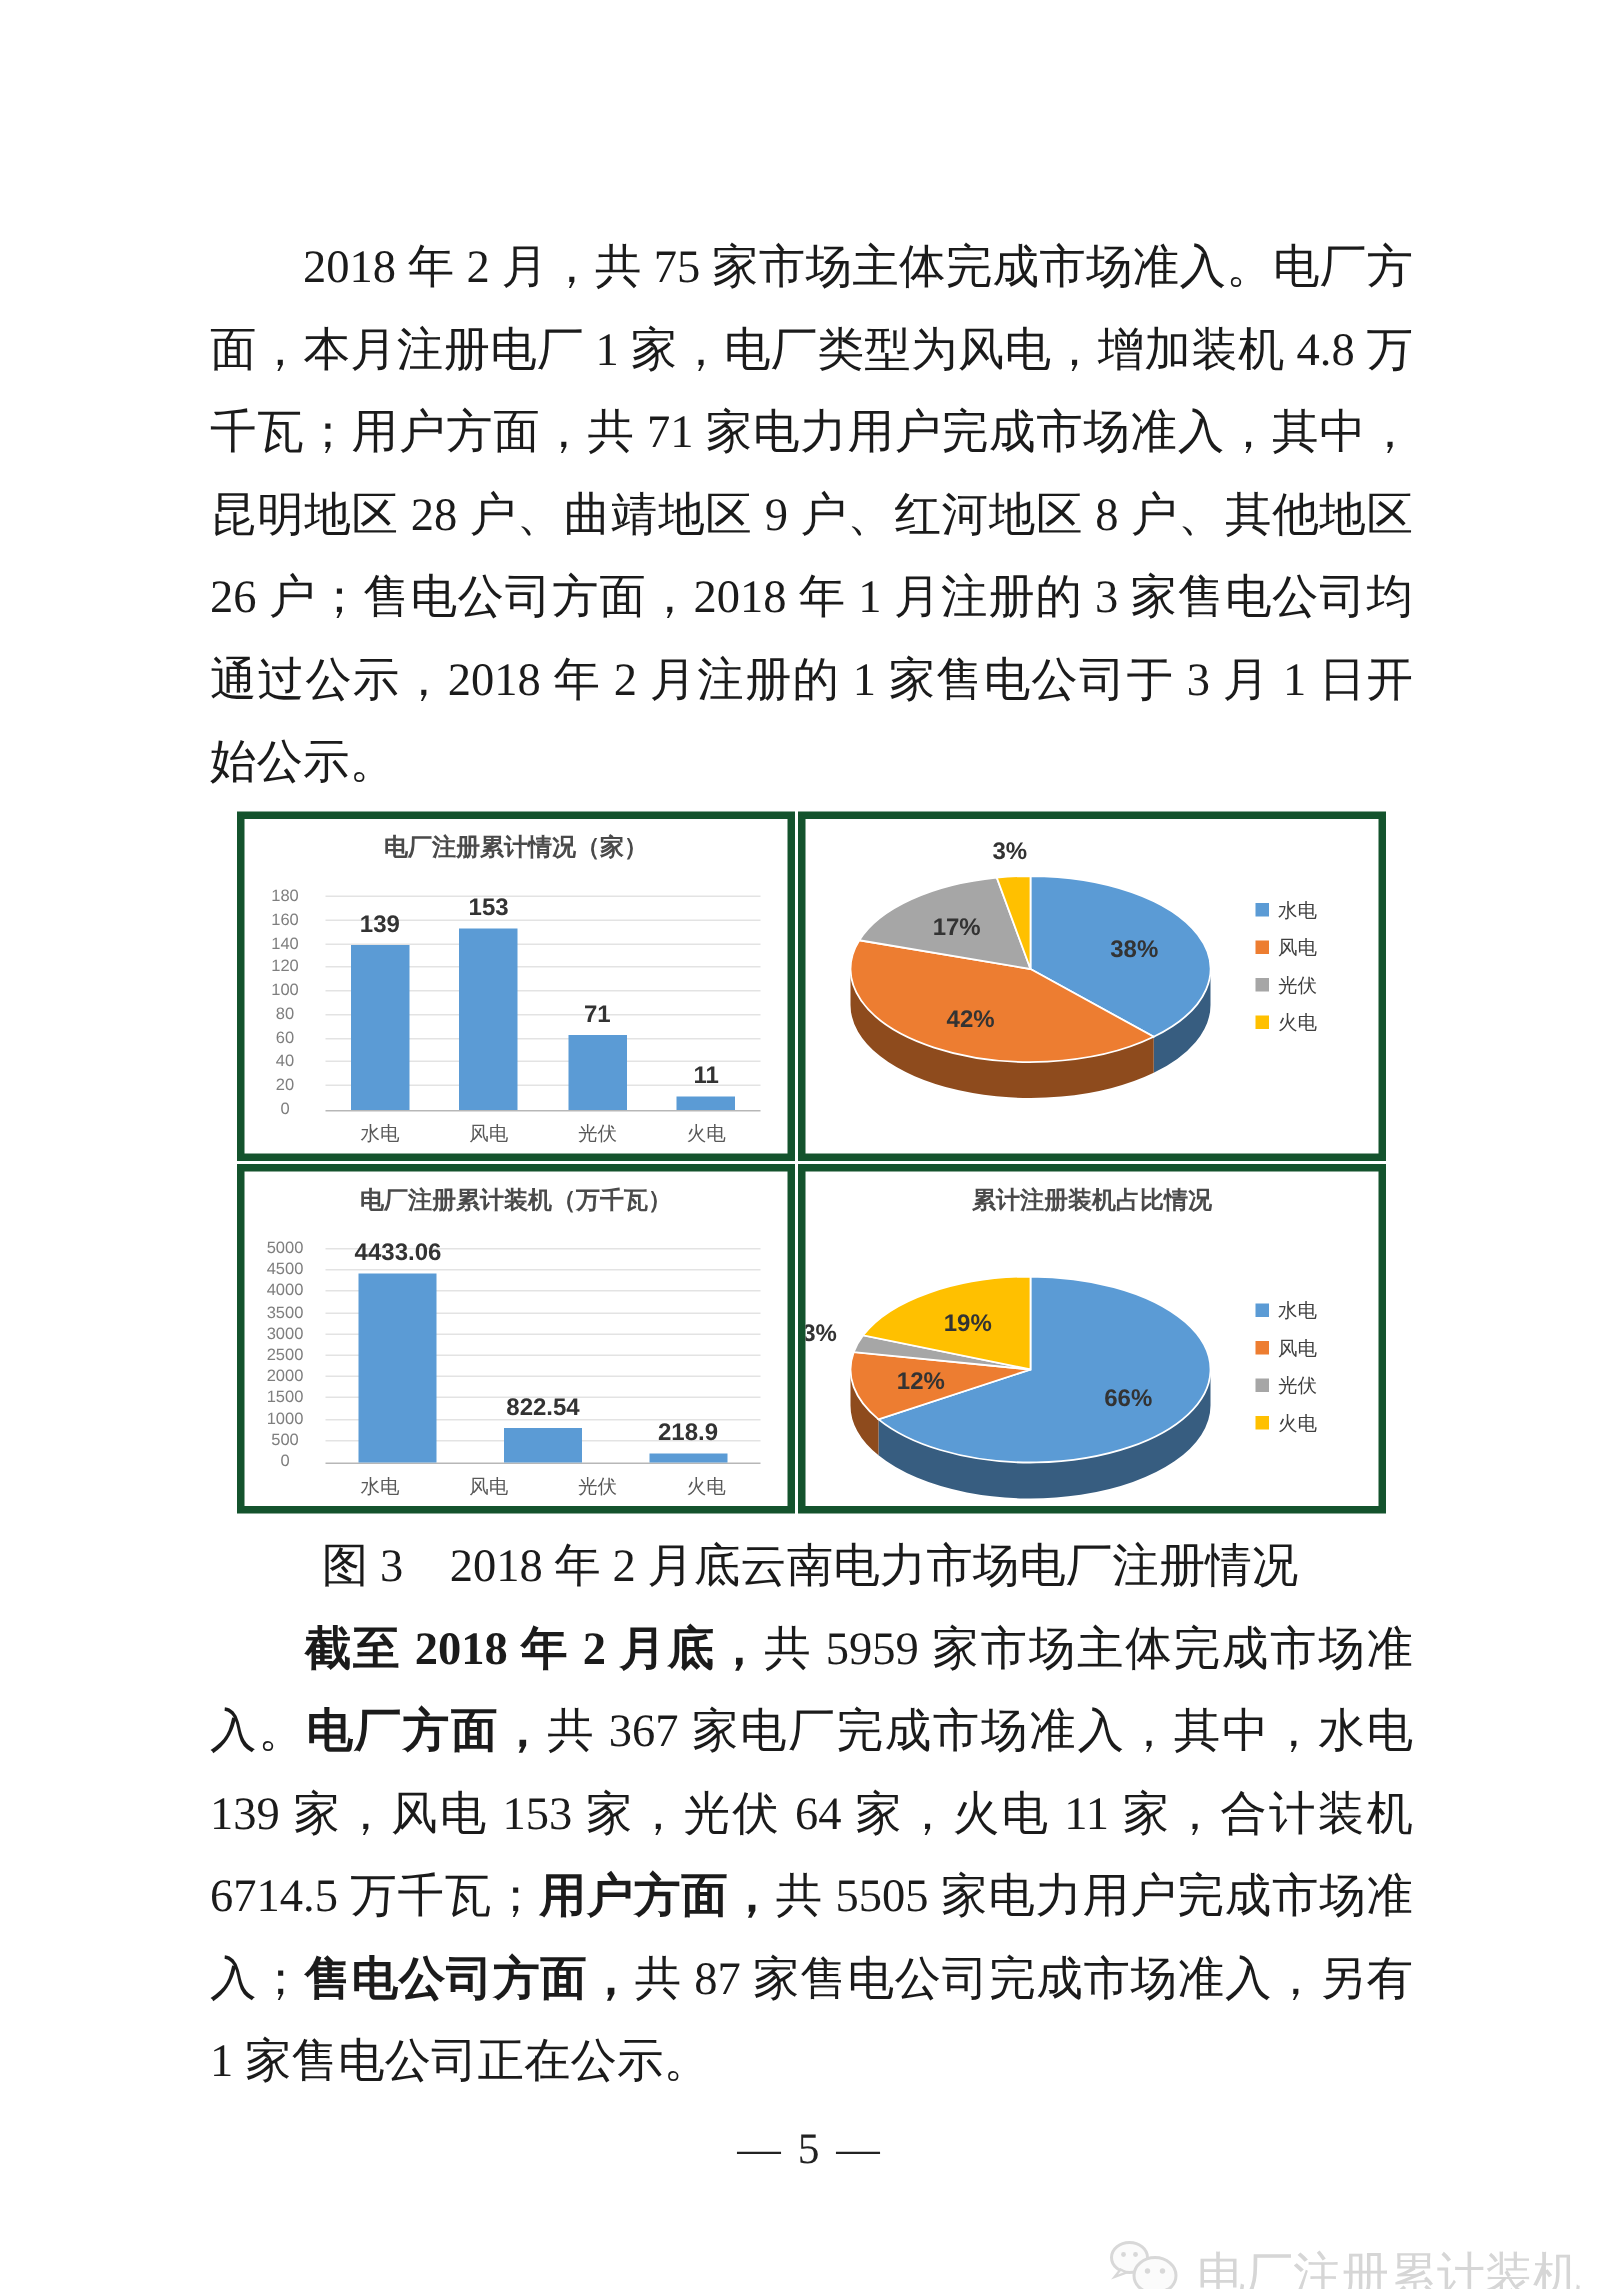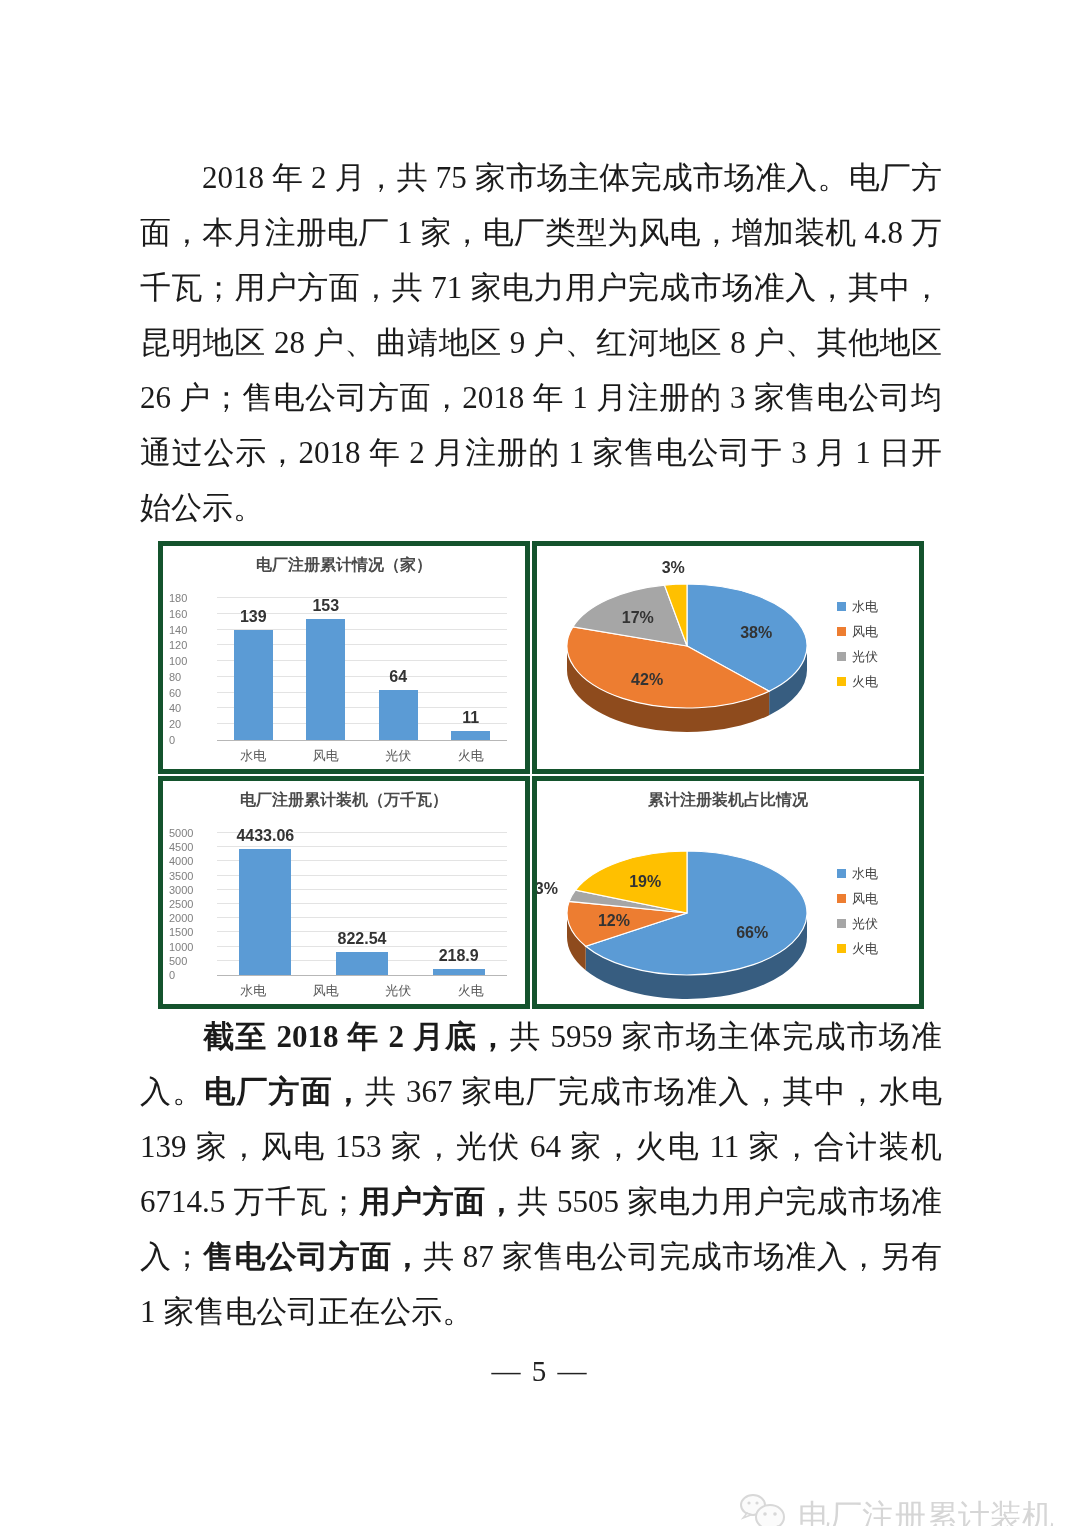--- a/index.html
+++ b/index.html
@@ -11,21 +11,21 @@
   .para .b{font-weight:bold;}
   .caption{font-size:31px;text-align:center;margin:14px 0 6px 0;}
   
   .fig-grid{display:grid;grid-template-columns:372px 392px;grid-template-rows:233px 233px;
             gap:2px;margin:6px 0 0 158px;font-family:"Liberation Sans", sans-serif;}
   .chart-box{background:#fff;border:5px solid #14532d;position:relative;overflow:hidden;}
   .c-title{font-size:16px;font-weight:bold;color:#4a4a4a;text-align:center;margin:9px 0 2px 0;}
   
   .plot{position:relative;height:142px;margin:22px 18px 0 54px;border-bottom:1px solid #b7b7b7;}
   .grid{position:absolute;left:0;right:0;height:1px;background:#e3e3e3;}
-  .tick{position:absolute;left:-48px;width:42px;text-align:left;font-size:11px;color:#7f7f7f;
+  .tick{position:absolute;left:-48px;width:42px;text-align:center;font-size:11px;color:#7f7f7f;
         transform:translateY(50%);line-height:11px;}
   .bars{position:absolute;left:0;right:0;top:0;bottom:0;display:flex;}
   .slot{flex:1;display:flex;align-items:flex-end;justify-content:center;}
   .bar{position:relative;width:54%;}
   .val{position:absolute;top:-22px;left:50%;transform:translateX(-50%);white-space:nowrap;
        font-size:16px;font-weight:bold;color:#333;}
   .xlabels{display:flex;margin:6px 18px 0 54px;}
   .xlab{flex:1;text-align:center;font-size:13px;color:#595959;}
   
   .pie-row{display:flex;align-items:center;height:196px;}
@@ -78,21 +78,21 @@
                 <div class="val">139</div>
               </div>
             </div>
             <div class="slot">
               <div class="bar" style="height:85%;background:#5B9BD5">
                 <div class="val">153</div>
               </div>
             </div>
             <div class="slot">
               <div class="bar" style="height:35.55555555555556%;background:#5B9BD5">
-                <div class="val">64</div>
+                <div class="val">71</div>
               </div>
             </div>
             <div class="slot">
               <div class="bar" style="height:6.111111111111111%;background:#5B9BD5">
                 <div class="val">11</div>
               </div>
             </div>
           </div>
         </div>
         <div class="xlabels">
@@ -215,20 +215,21 @@
             </div>
             <div class="leg-item">
               <span class="leg-sq" style="background:#FFC000"></span>
               <span class="leg-txt">火电</span>
             </div>
           </div>
         </div>
       </div>
   </div>
 
+  <p class="caption">图 3　2018 年 2 月底云南电力市场电厂注册情况</p>
 
   <p class="para"><span class="ind"></span><span><span class="b">截至 2018 年 2 月底，</span><span>共 5959 家市场主体完成市场准入。</span><span class="b">电厂方面，</span><span>共 367 家电厂完成市场准入，其中，水电 139 家，风电 153 家，光伏 64 家，火电 11 家，合计装机 6714.5 万千瓦；</span><span class="b">用户方面，</span><span>共 5505 家电力用户完成市场准入；</span><span class="b">售电公司方面，</span><span>共 87 家售电公司完成市场准入，另有 1 家售电公司正在公示。</span></span></p>
 
   <div class="pageno">— 5 —</div>
 
   <div class="footer-mark">
     <span>
       <svg width="52" height="42" viewBox="0 0 52 42">
         <ellipse cx="15" cy="13" rx="12" ry="10" fill="#fbfbfb" stroke="#d8d8d8" stroke-width="2"></ellipse>
         <circle cx="11" cy="11" r="1.6" fill="#d8d8d8"></circle>

